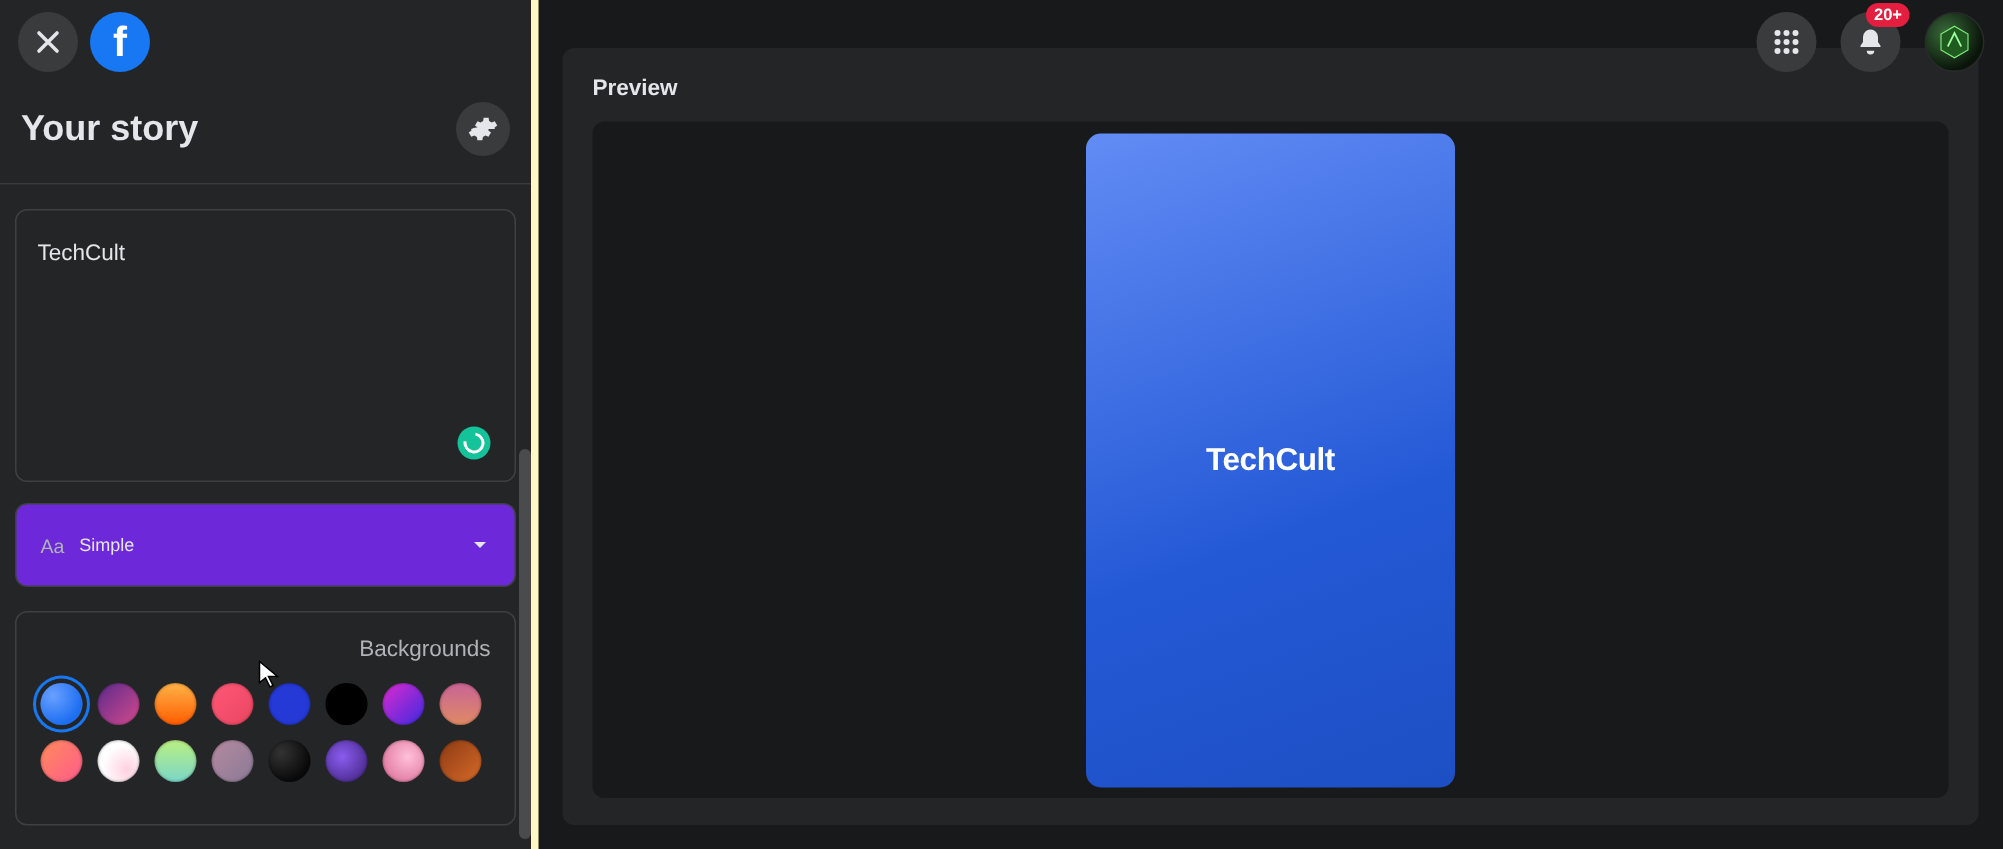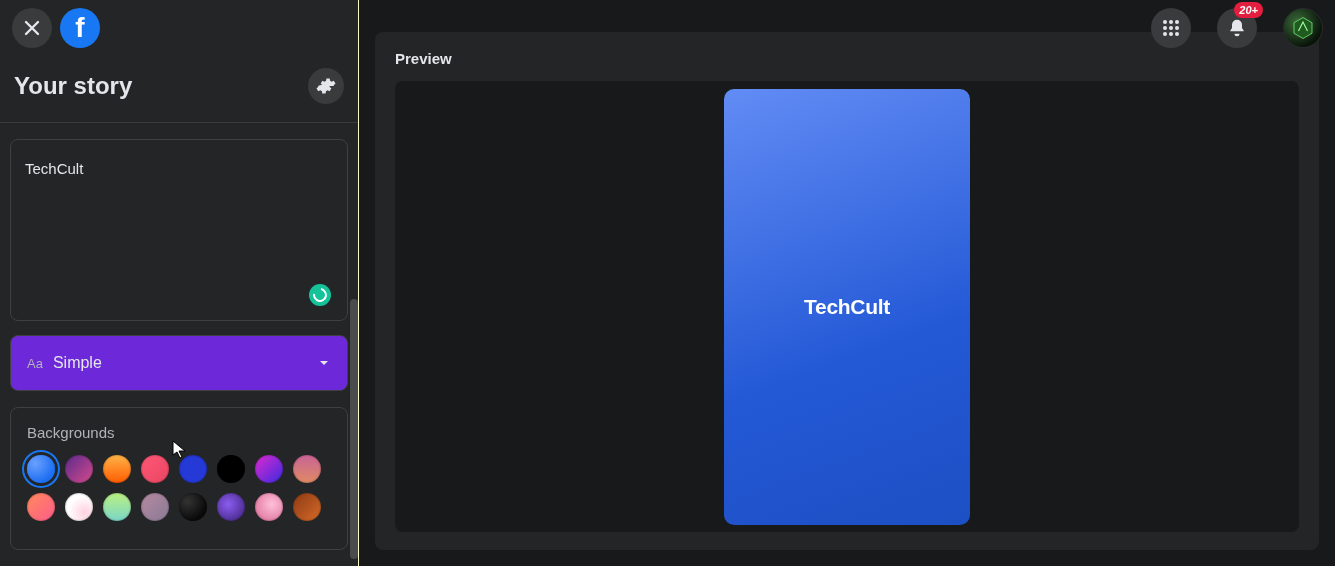--- a/index.html
+++ b/index.html
@@ -33,23 +33,22 @@
   }
   .fb-logo {
     width: 40px; height: 40px; border-radius: 50%;
     background: #1877f2;
     display: flex; align-items: center; justify-content: center;
     font-weight: 900; font-size: 28px; color: #fff;
     font-family: Arial, sans-serif;
   }
   .topbar-right {
     margin-left: auto;
-    display: flex; align-items: center; gap: 26px;
-    position: relative;
-    font-style: italic;
+    display: flex; align-items: center; gap: 16px;
+    position: relative;
   }
   .icon-btn {
     width: 40px; height: 40px; border-radius: 50%;
     background: #3a3b3c;
     display: flex; align-items: center; justify-content: center;
     cursor: pointer;
     position: relative;
   }
   .badge {
     position: absolute;
@@ -68,21 +67,21 @@
     display: flex; align-items: center; justify-content: center;
     border: 1px solid #2a2b2c;
   }
   .avatar svg { width: 30px; height: 30px; }
 
   
   .sidebar {
     width: 359px;
     height: 100%;
     background: #242526;
-    border-right: 1px solid #fef9c3;
+    border-right: 5px solid #fef9c3;
     padding-top: 56px;
     display: flex; flex-direction: column;
     position: relative;
   }
   .sidebar-head {
     display: flex; align-items: center; justify-content: space-between;
     padding: 12px 14px 18px 14px;
     border-bottom: 1px solid #393a3b;
   }
   .sidebar-title {
@@ -141,30 +140,30 @@
     border: 1px solid #3e4042;
     border-radius: 8px;
     height: 56px;
     margin-top: 14px;
     display: flex; align-items: center;
     padding: 0 16px;
     cursor: pointer;
     background: #6d28d9;
   }
   .aa-icon { font-size: 13px; color: #b0b3b8; margin-right: 10px; }
-  .font-name { font-size: 16px; color: #e4e6eb; flex: 1; }
+  .font-name { font-size: 12px; color: #e4e6eb; flex: 1; }
 
   .bg-card {
     border: 1px solid #3e4042;
     border-radius: 8px;
     margin-top: 16px;
     padding: 16px 16px 18px 16px;
     background: #242526;
   }
-  .bg-title { font-size: 15px; color: #b0b3b8; margin-bottom: 14px; }
+  .bg-title { font-size: 15px; color: #b0b3b8; margin-bottom: 14px; text-align: right; }
   .swatch-row {
     display: flex; gap: 10px; margin-bottom: 10px;
   }
   .swatch {
     width: 28px; height: 28px; border-radius: 50%;
     cursor: pointer; flex-shrink: 0;
     box-shadow: inset 0 0 2px rgba(0,0,0,0.5);
   }
   .swatch.selected {
     box-shadow: 0 0 0 3px #242526, 0 0 0 5px #1877f2;

